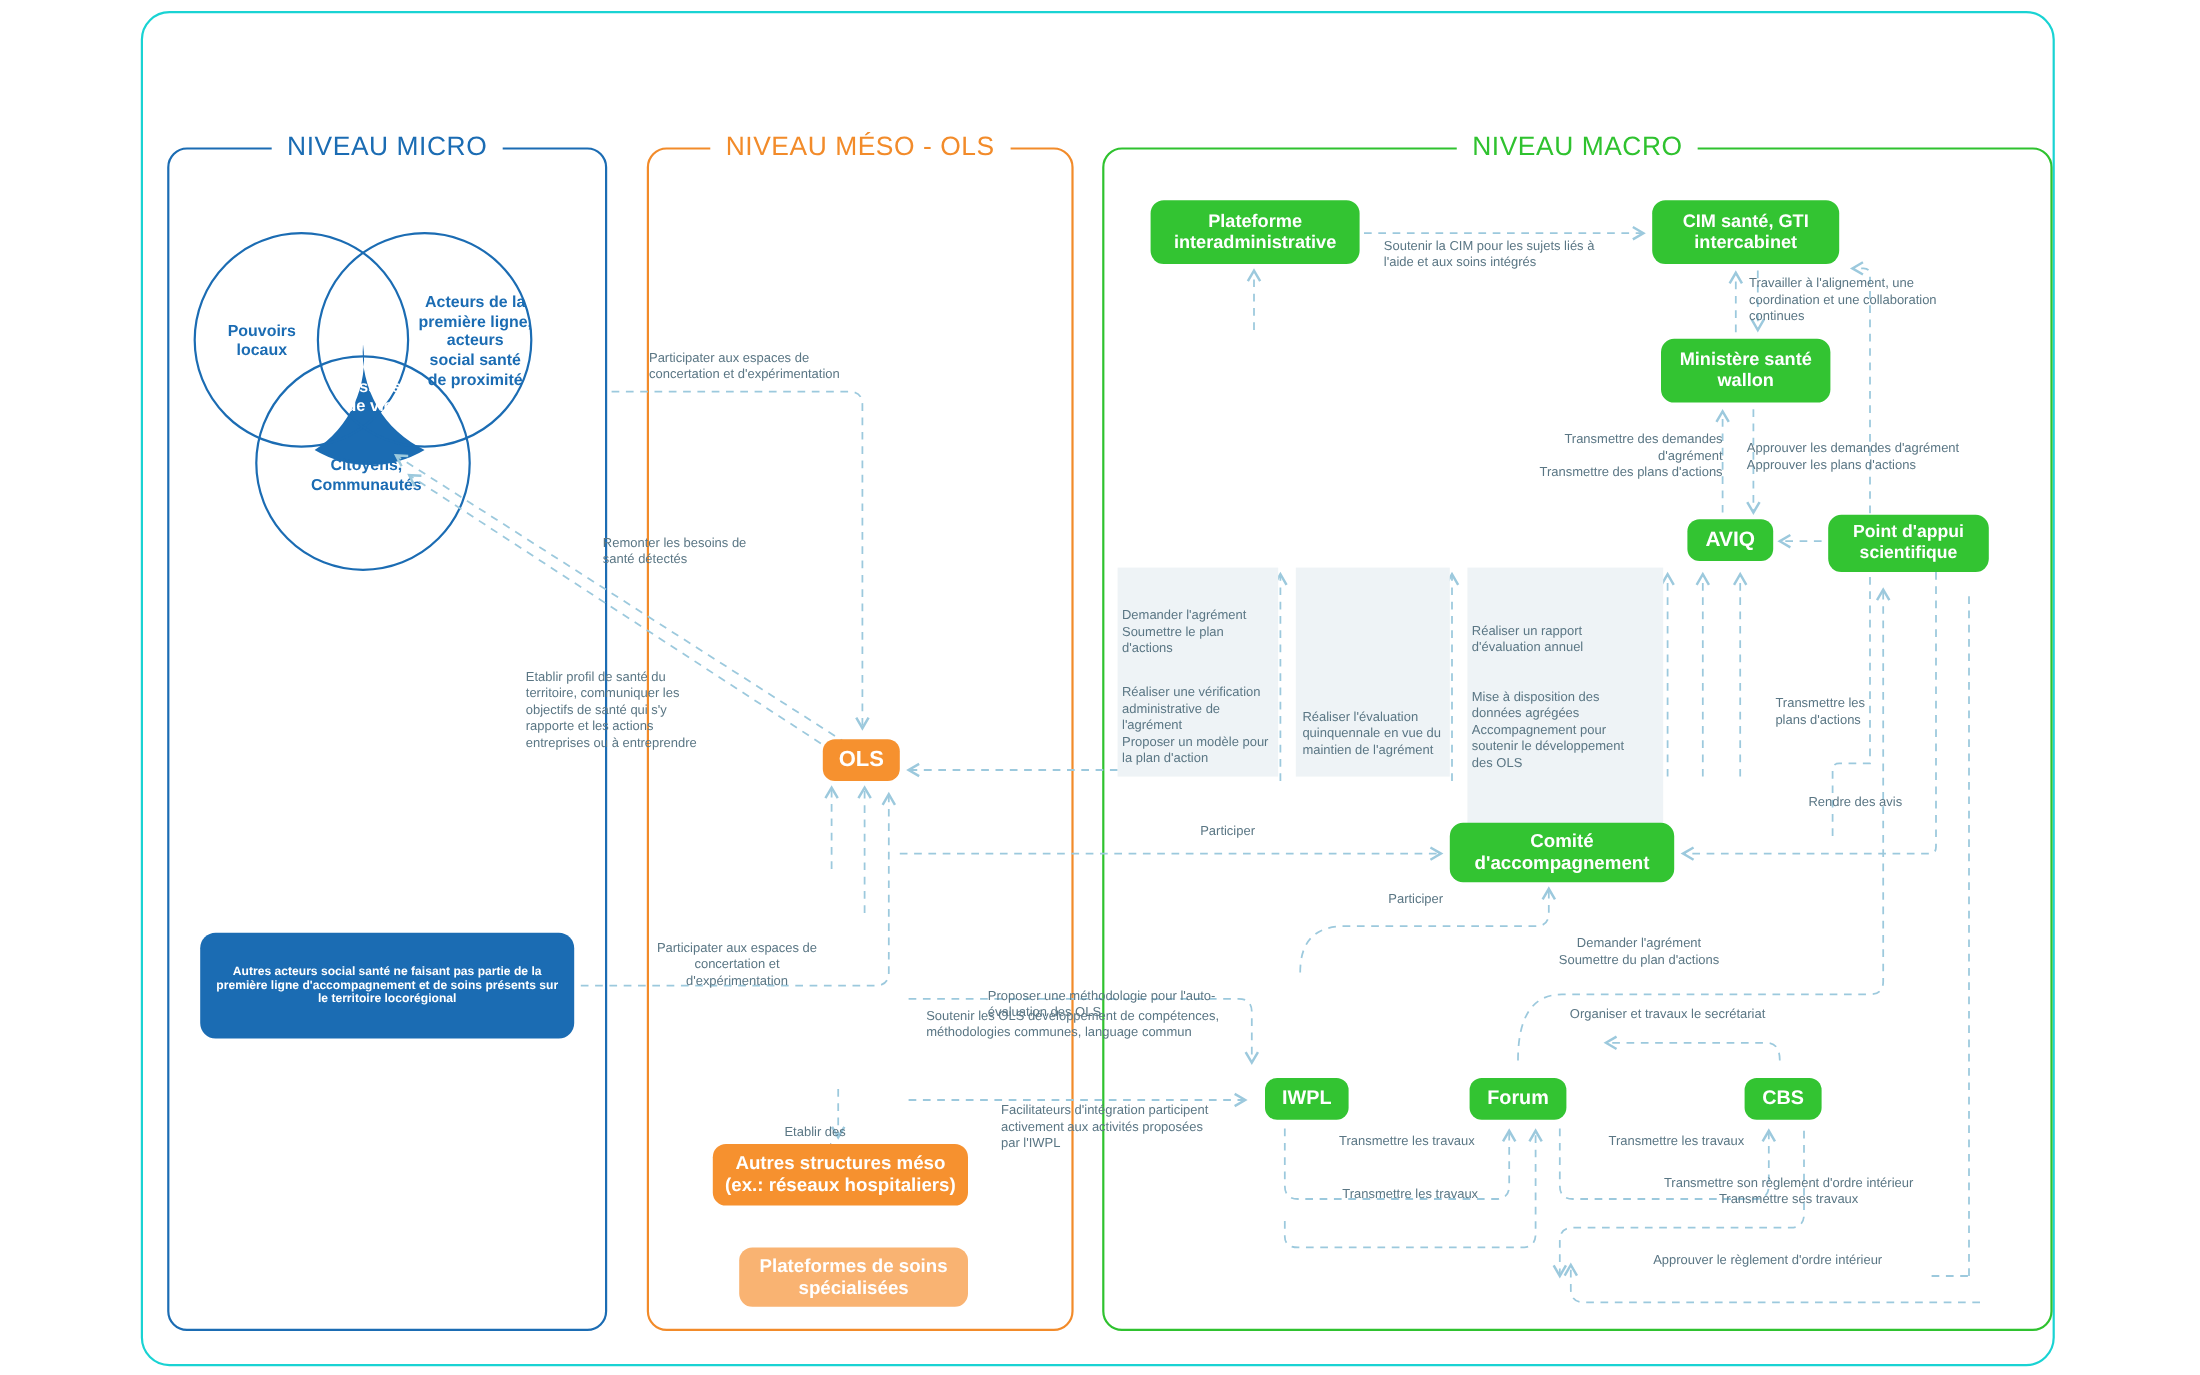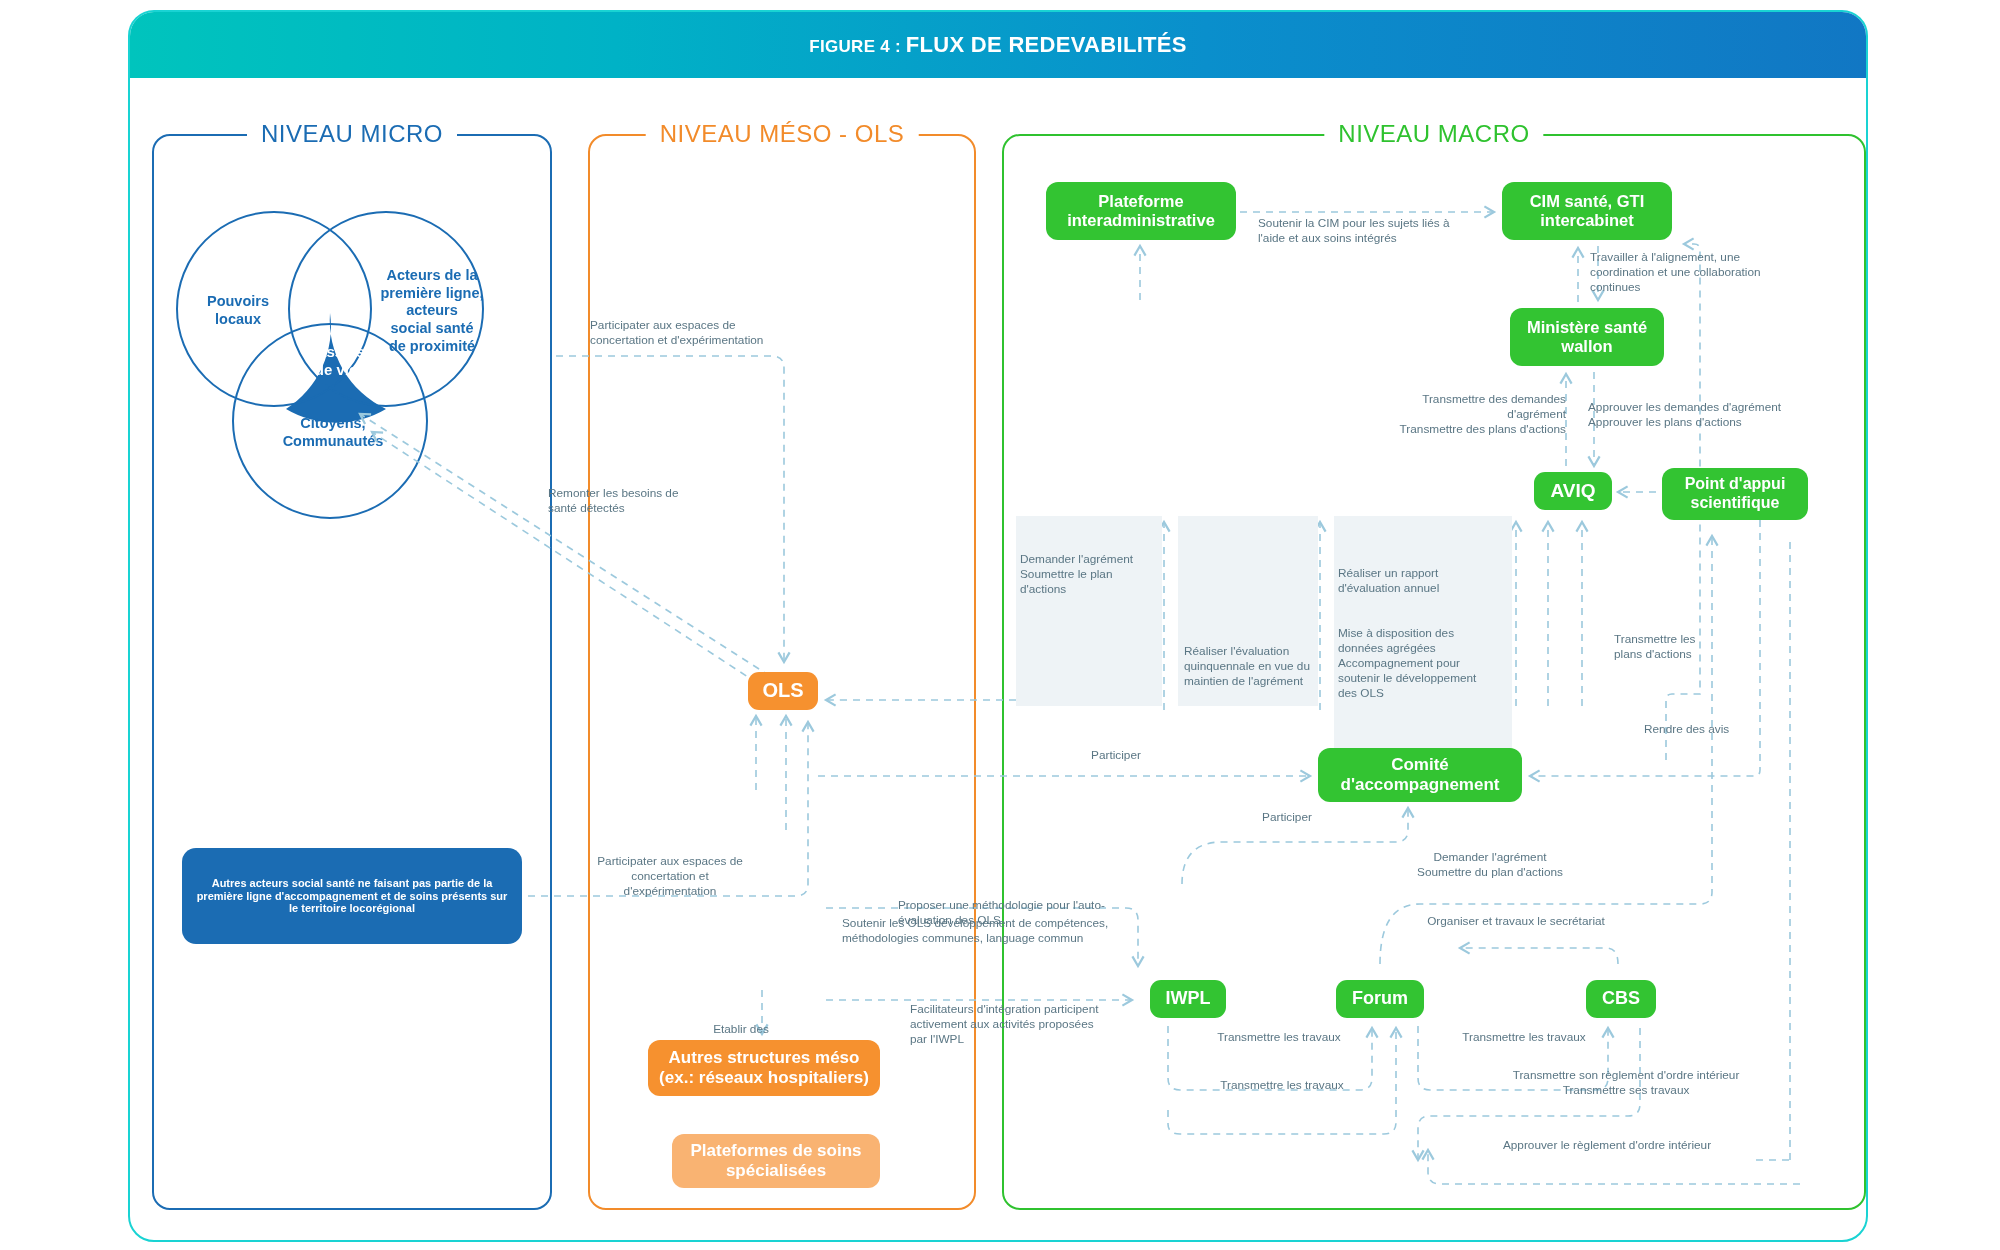--- a/index.html
+++ b/index.html
@@ -123,26 +123,20 @@
 
   svg#wires{ position:absolute; left:0; top:0; width:2000px; height:1250px; pointer-events:none; z-index:1; }
 </style>
 </head>
 <body>
 
 <div id="stage">
 
   <div id="outer-frame"></div>
 
-  <div id="header-bar">
-    <div id="header-title">
-      <span class="fig">FIGURE 4 :</span>
-      <span class="ttl">FLUX DE REDEVABILITÉS</span>
-    </div>
-  </div>
 
   <svg id="wires" viewBox="0 0 2000 1250">
     <defs>
       <marker id="ah" markerWidth="9" markerHeight="9" refX="7" refY="4.5" orient="auto">
         <path d="M1,1 L7,4.5 L1,8" fill="none" stroke="#9cc9dd" stroke-width="1.4"></path>
       </marker>
     </defs>
     <g fill="none" stroke="#9cc9dd" stroke-width="1.6" stroke-dasharray="7,6" marker-end="url(#ah)">
 
       <path d="M770 676 L360 414" stroke-dasharray="7,6"></path>
@@ -251,37 +245,40 @@
   <div class="volet" id="volet-admin"></div>
   <div class="volet" id="volet-eval"></div>
   <div class="volet" id="volet-accomp"></div>
 
   <div class="volet-hd" id="volet-hd-1">VOLET ADMINISTRATIF</div>
   <div class="volet-hd" id="volet-hd-2">VOLET ÉVALUATION - CONTRÔLE</div>
   <div class="volet-hd" id="volet-hd-3">VOLET ACCOMPAGNEMENT</div>
 
   <div class="volet-txt" id="volet-t-a1" style="white-space:pre-line">Demander l'agrément
 Soumettre le plan d'actions</div>
+  <div class="volet-txt" id="volet-t-a2" style="white-space:pre-line">Réaliser une vérification administrative de l'agrément
+Proposer un modèle pour la plan d'action</div>
   <div class="volet-txt" id="volet-t-e1" style="white-space:pre-line">Réaliser l'évaluation quinquennale en vue du maintien de l'agrément</div>
   <div class="volet-txt" id="volet-t-c1" style="white-space:pre-line">Réaliser un rapport d'évaluation annuel</div>
   <div class="volet-txt" id="volet-t-c2" style="white-space:pre-line">Mise à disposition des données agrégées
 Accompagnement pour soutenir le développement des OLS</div>
 
   <div class="chip green" id="chip-plateforme-inter">Plateforme interadministrative</div>
   <div class="chip green" id="chip-cim">CIM santé, GTI intercabinet</div>
   <div class="chip green" id="chip-ministere">Ministère santé wallon</div>
   <div class="chip green" id="chip-aviq">AVIQ</div>
   <div class="chip green" id="chip-point-appui">Point d'appui scientifique</div>
   <div class="chip green" id="chip-comite">Comité d'accompagnement</div>
   <div class="chip green" id="chip-iwpl">IWPL</div>
   <div class="chip green" id="chip-forum">Forum</div>
   <div class="chip green" id="chip-cbs">CBS</div>
 
   <div class="flab" id="fl-participer-espaces">Participater aux espaces de concertation et d'expérimentation</div>
   <div class="flab" id="fl-remonter">Remonter les besoins de santé détectés</div>
+  <div class="flab" id="fl-etablir-profil">Etablir profil de santé du territoire, communiquer les objectifs de santé qui s'y rapporte et les actions entreprises ou à entreprendre</div>
   <div class="flab c" id="fl-participer-espaces-2">Participater aux espaces de concertation et d'expérimentation</div>
   <div class="flab c" id="fl-etablir-partenariats">Etablir des partenariats</div>
 
   <div class="flab" id="fl-soutenir-cim">Soutenir la CIM pour les sujets liés à l'aide et aux soins intégrés</div>
   <div class="flab" id="fl-travailler">Travailler à l'alignement, une coordination et une collaboration continues</div>
   <div class="flab r" id="fl-transmettre-dem" style="white-space:pre-line">Transmettre des demandes d'agrément
 Transmettre des plans d'actions</div>
   <div class="flab" id="fl-approuver-dem" style="white-space:pre-line">Approuver les demandes d'agrément
 Approuver les plans d'actions</div>
   <div class="flab" id="fl-transmettre-plans-r">Transmettre les plans d'actions</div>

